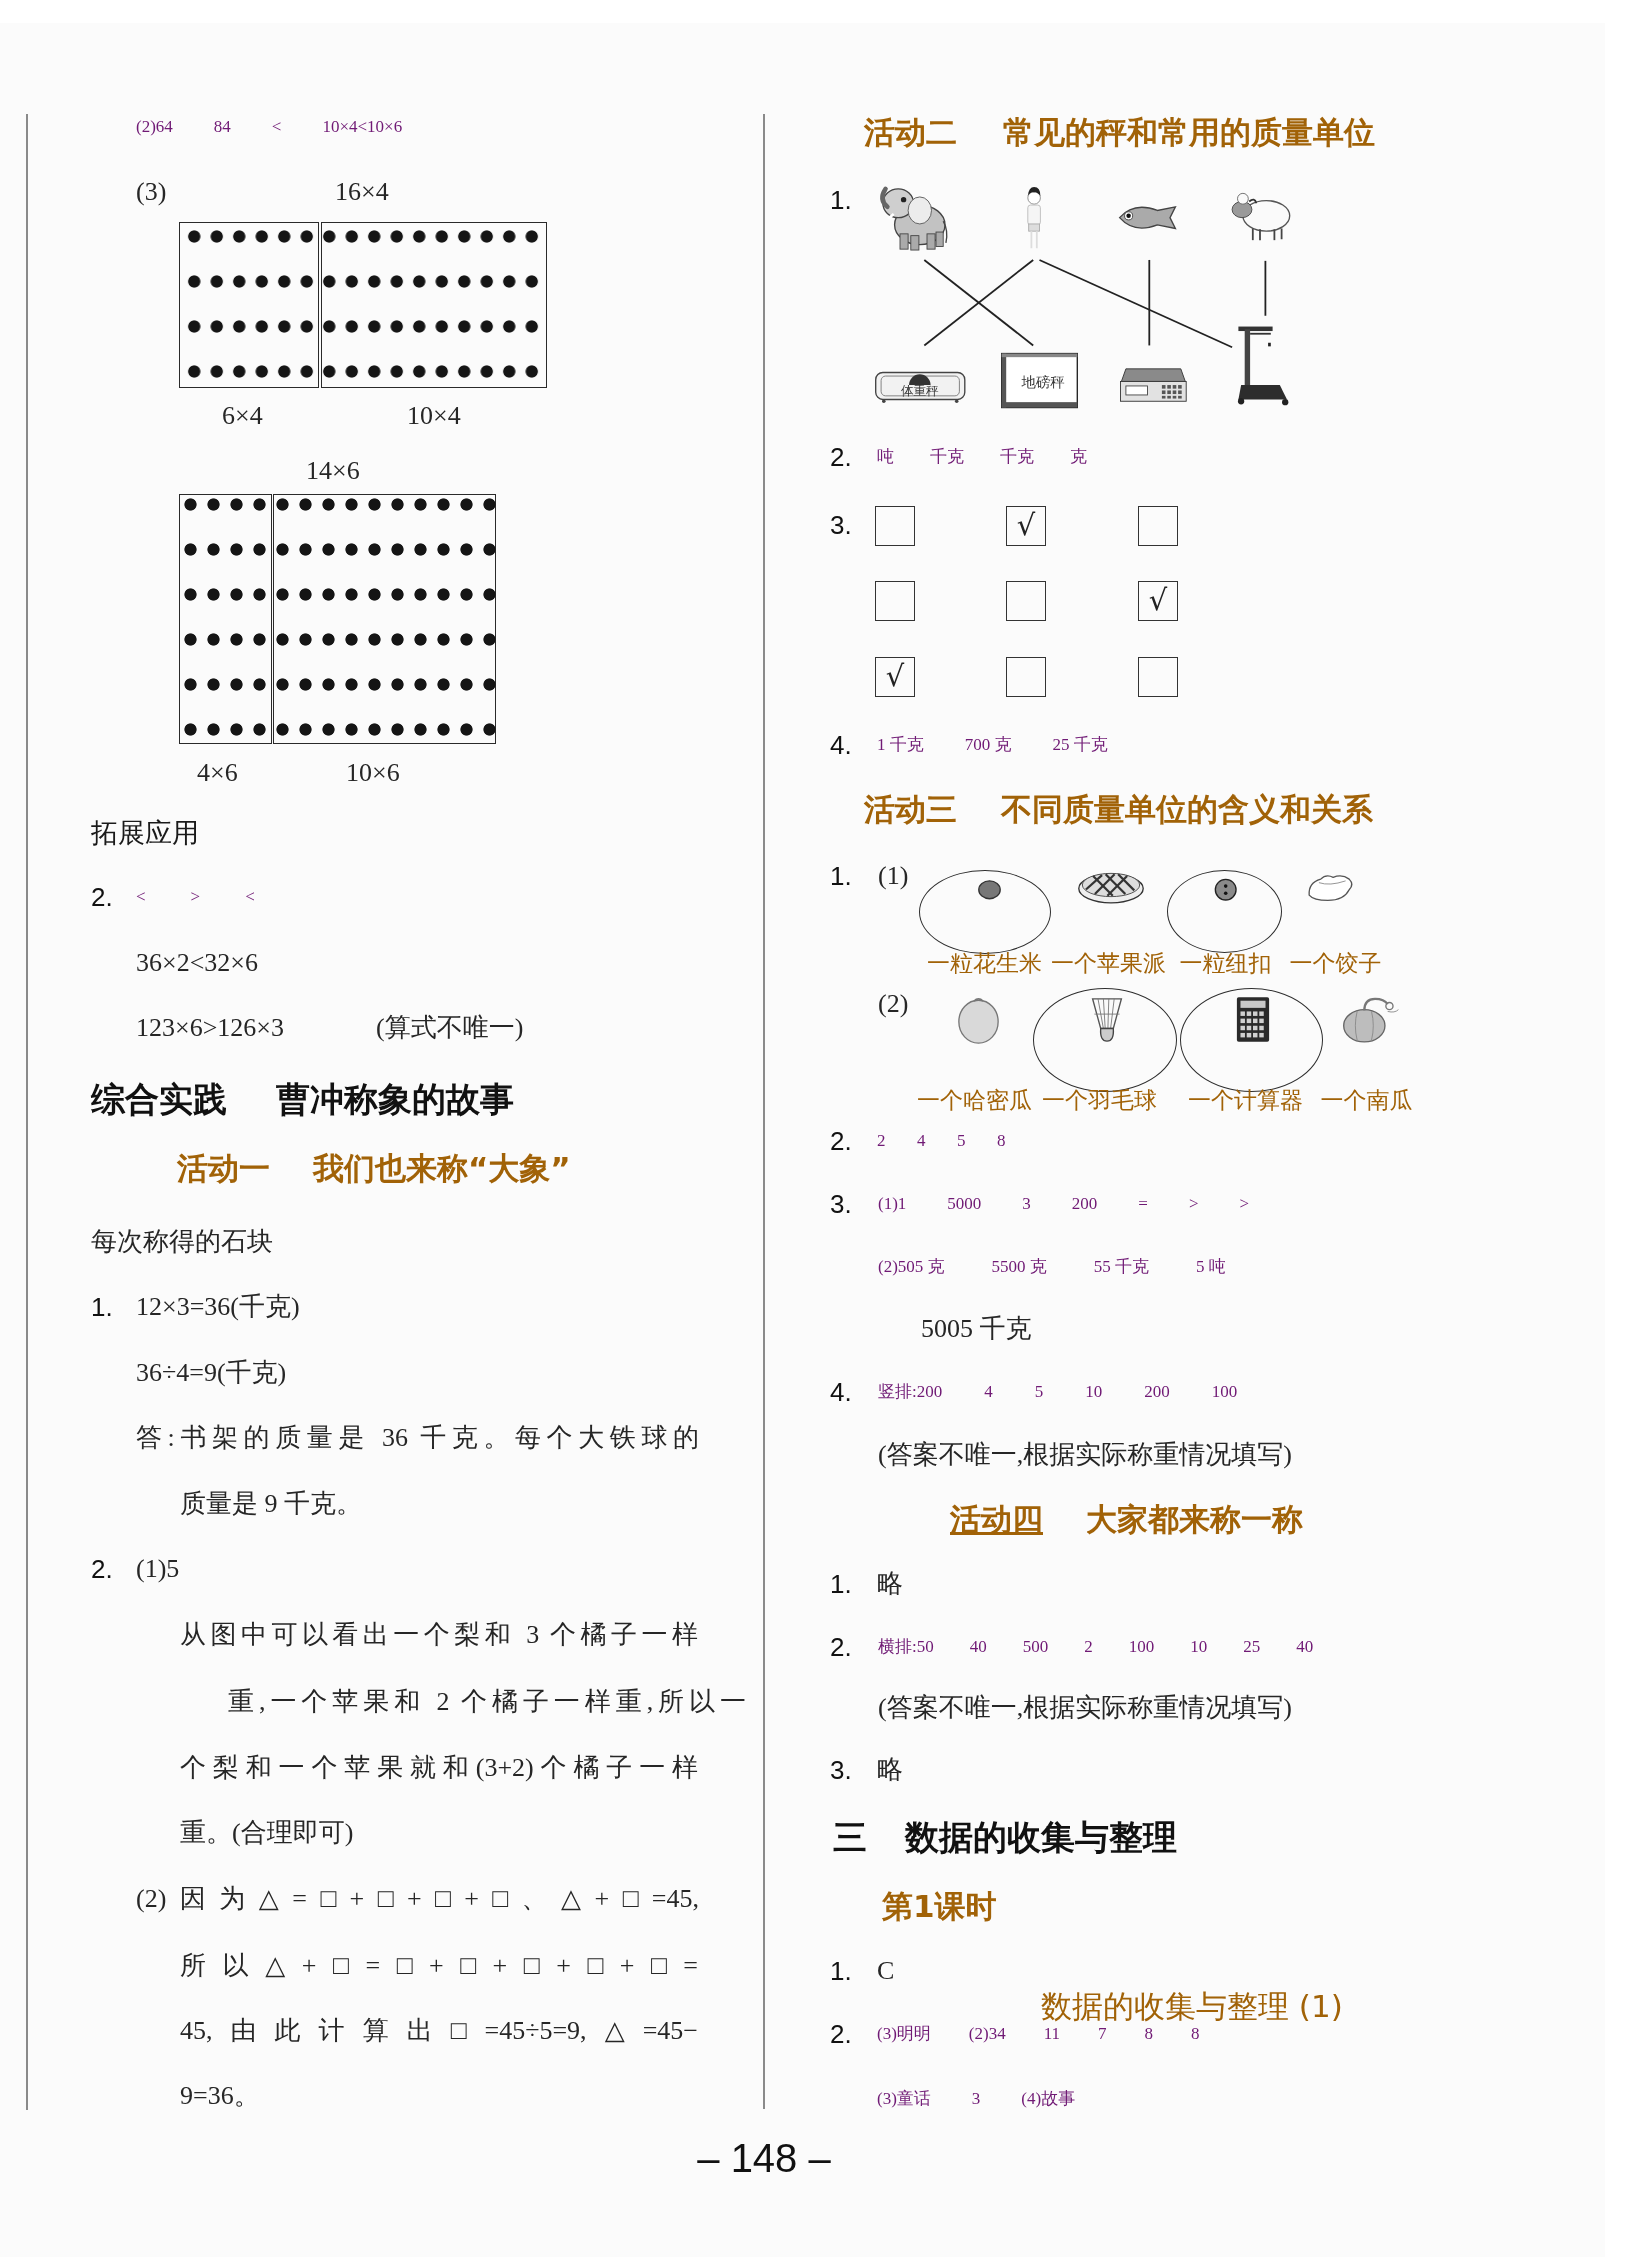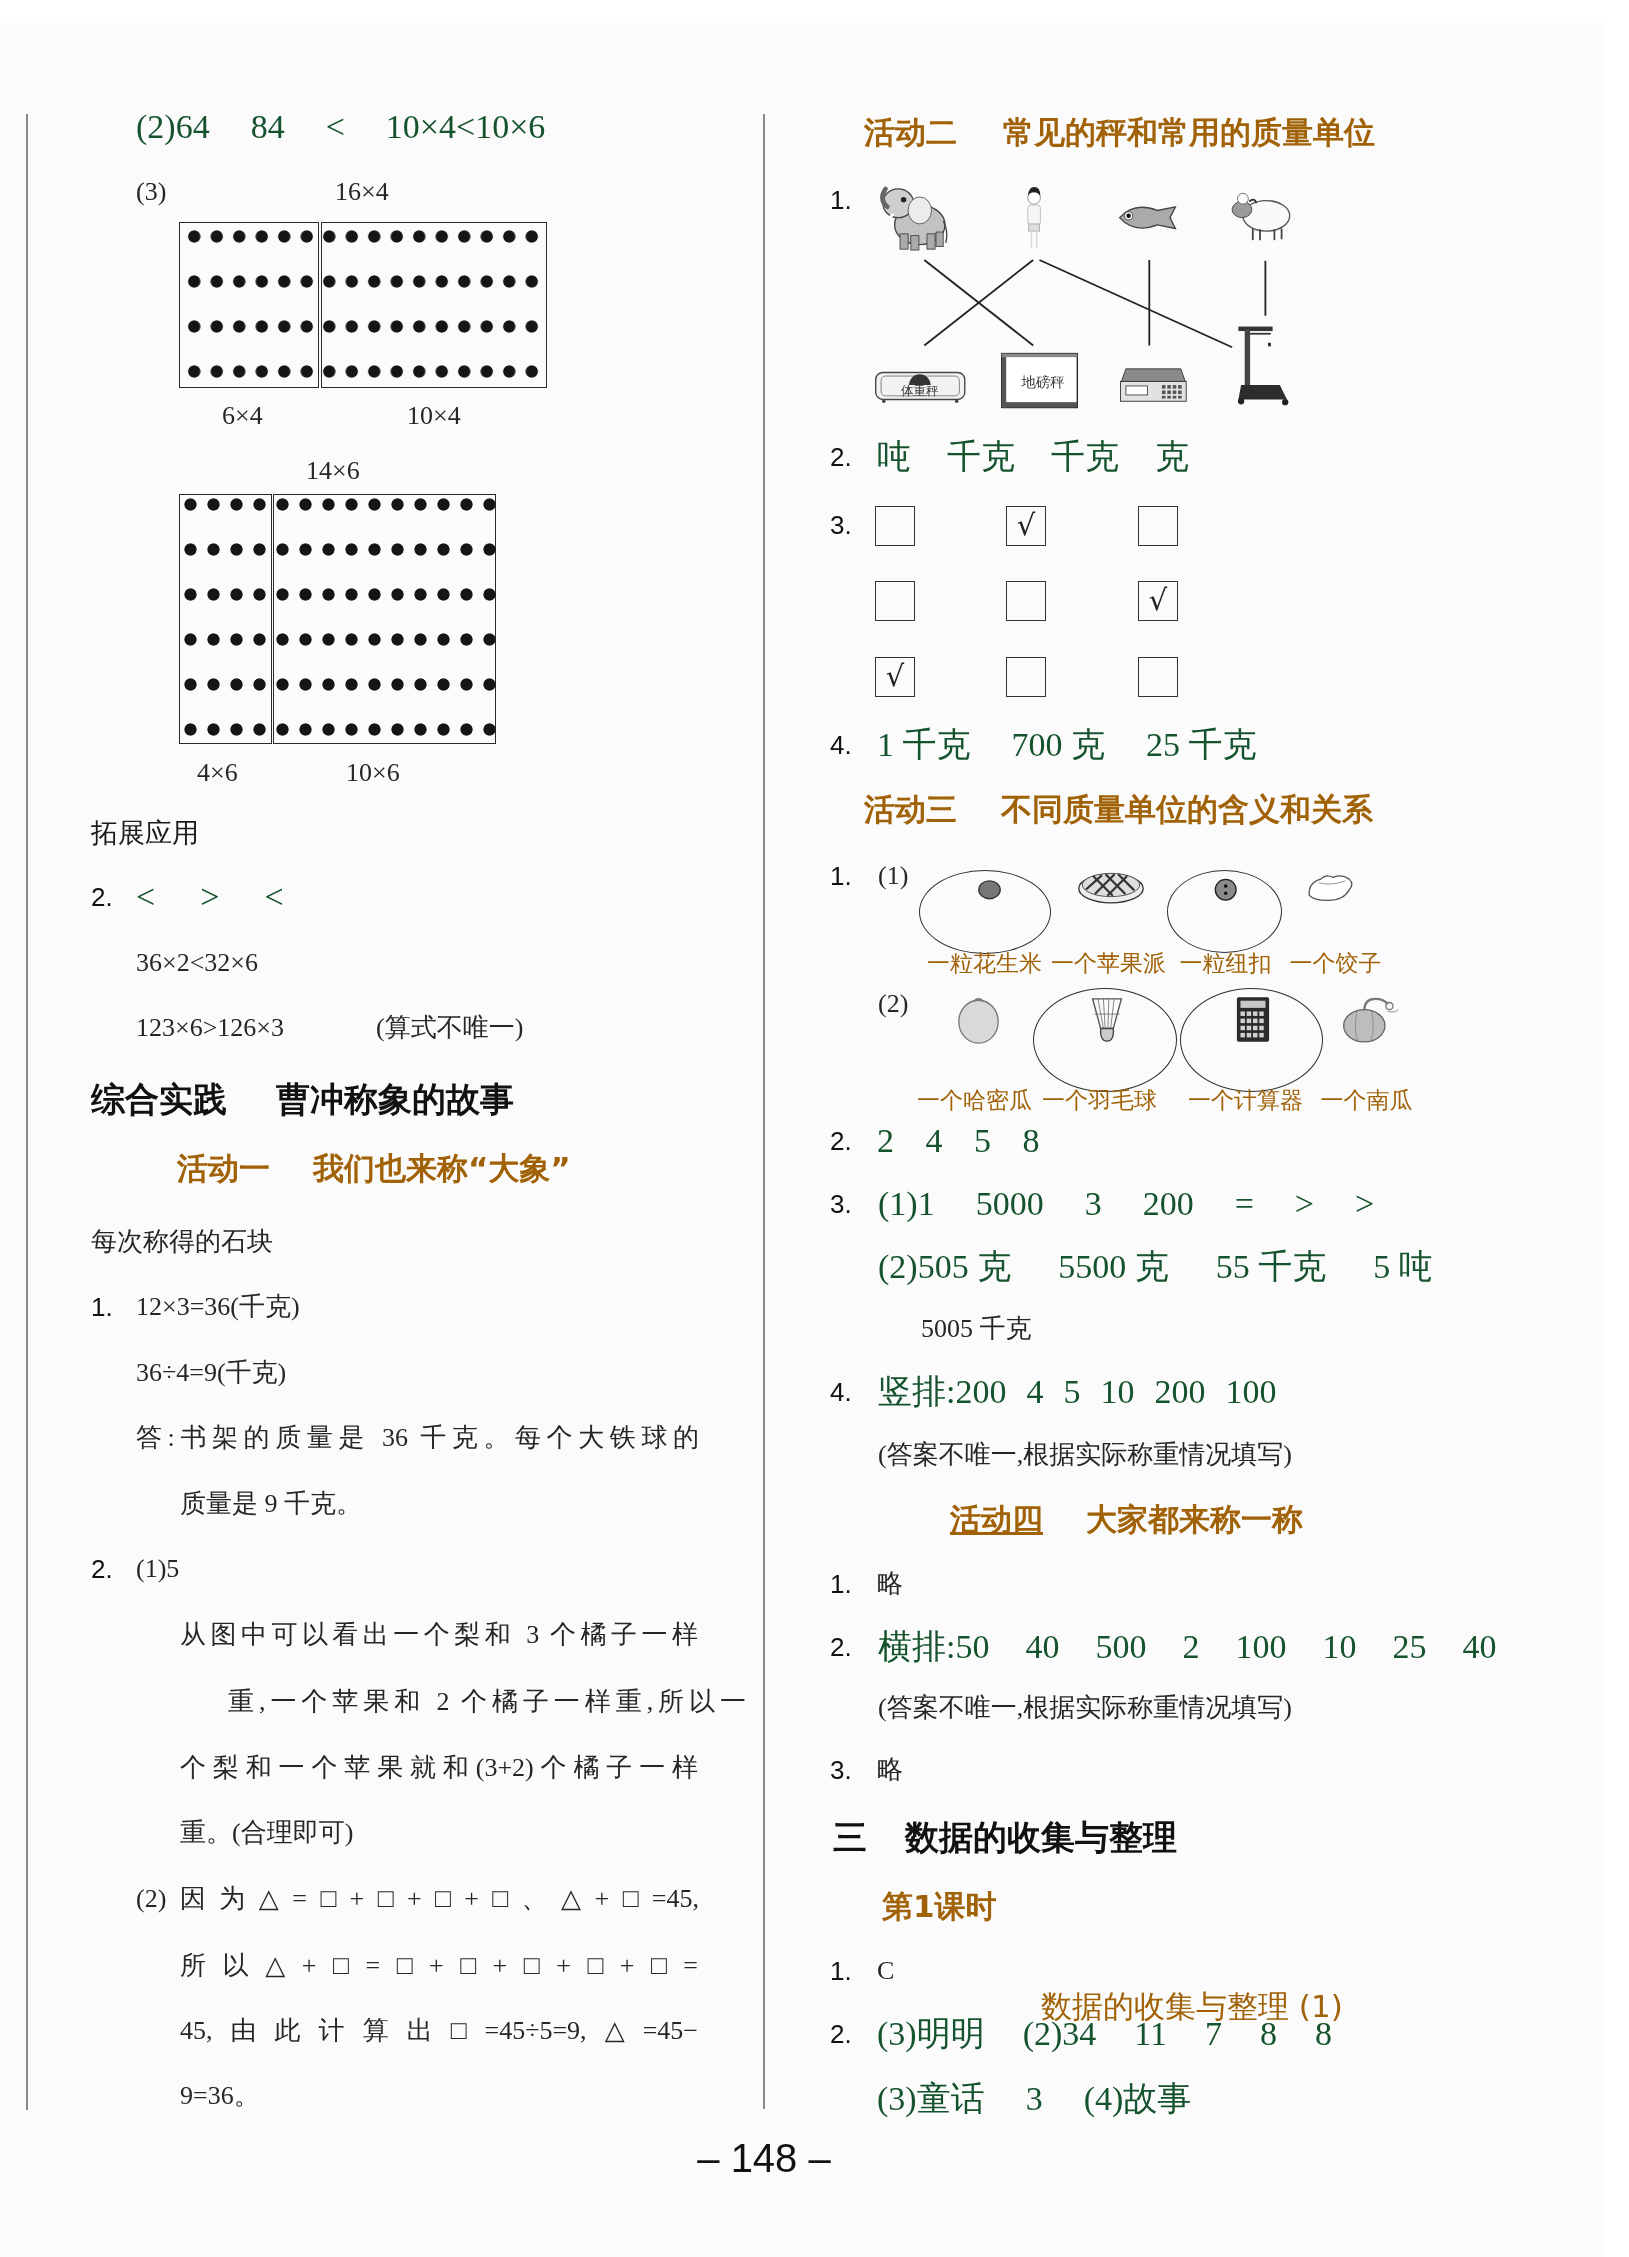--- a/index.html
+++ b/index.html
@@ -6,21 +6,21 @@
   body { width:1629px; height:2257px; position:relative; background:#ffffff; overflow:hidden; }
   .page-bg { position:absolute; left:0; top:22.5px; width:1605px; height:2235px; background:#fbfbfb; }
   .vline { position:absolute; width:1.8px; background:#8a8a8a; }
   .t { position:absolute; white-space:pre; font-family:"Liberation Serif","DejaVu Serif",serif; font-size:26px; line-height:36px; color:#262626; }
   .num { position:absolute; white-space:pre; font-family:"Liberation Sans","DejaVu Sans",sans-serif; font-size:26px; line-height:36px; color:#111; }
   .sub { position:absolute; white-space:pre; font-family:"DejaVu Sans","Liberation Sans",sans-serif; font-size:27px; line-height:36px; color:#1a1a1a; }
   .h1 { position:absolute; white-space:pre; font-family:"DejaVu Sans","Liberation Sans",sans-serif; font-weight:bold; font-size:34px; line-height:45px; color:#111; }
   .h2 { position:absolute; white-space:pre; font-family:"DejaVu Sans","Liberation Sans",sans-serif; font-weight:bold; font-size:31px; line-height:41px; color:#a16207; }
   .h2n { font-weight:normal; }
   .just { text-align:justify; text-align-last:justify; white-space:normal; }
-  .row { position:absolute; display:flex; white-space:pre; font-family:"Liberation Serif","DejaVu Serif",serif; font-size:34px; line-height:36px; color:#14532d; }
+  .row { position:absolute; display:flex; white-space:pre; font-family:"Liberation Serif","DejaVu Serif",serif; font-size:17px; line-height:36px; color:#701a75; }
   .gbox { position:absolute; border:1.8px solid #2a2a2a; box-sizing:border-box; }
   .dots { position:absolute; background-image: radial-gradient(circle at center, #151515 0, #151515 5.7px, rgba(0,0,0,0) 6.5px); }
   .cb { position:absolute; width:40px; height:40px; border:1.8px solid #333; box-sizing:border-box; text-align:center; font-family:"DejaVu Serif",serif; font-size:29px; line-height:36px; color:#222; }
   .ell { position:absolute; border:1.8px solid #2e2e2e; border-radius:50%; box-sizing:border-box; }
   .lbl { position:absolute; width:135px; text-align:center; white-space:pre; font-family:"Liberation Serif","DejaVu Serif",serif; font-size:23px; line-height:29px; color:#a16207;margin-top:36px; }
   .ico { position:absolute; }
   .pgnum { position:absolute; left:674px; top:2136px; width:180px; text-align:center; font-family:"Liberation Sans","DejaVu Sans",sans-serif; font-size:40px; line-height:45px; color:#111; white-space:pre; }
 </style>
 </head>
 <body>
@@ -323,21 +323,21 @@
 </div>
 <div class="row" style="left:878px;top:1249px;gap:47px;">
   <span>(2)505 克</span>
   <span>5500 克</span>
   <span>55 千克</span>
   <span>5 吨</span>
 </div>
 <div class="t" style="left:921px;top:1311px;">5005 千克</div>
 
 <div class="num" style="left:830px;top:1374px;">4.</div>
-<div class="row" style="left:878px;top:1374px;gap:20px;">
+<div class="row" style="left:878px;top:1374px;gap:42px;">
   <span>竖排:200</span>
   <span>4</span>
   <span>5</span>
   <span>10</span>
   <span>200</span>
   <span>100</span>
 </div>
 <div class="t" style="left:878px;top:1437px;">(答案不唯一,根据实际称重情况填写)</div>
 
 <div class="h2" style="left:950px;top:1499px;text-decoration:underline;">活动四</div>

